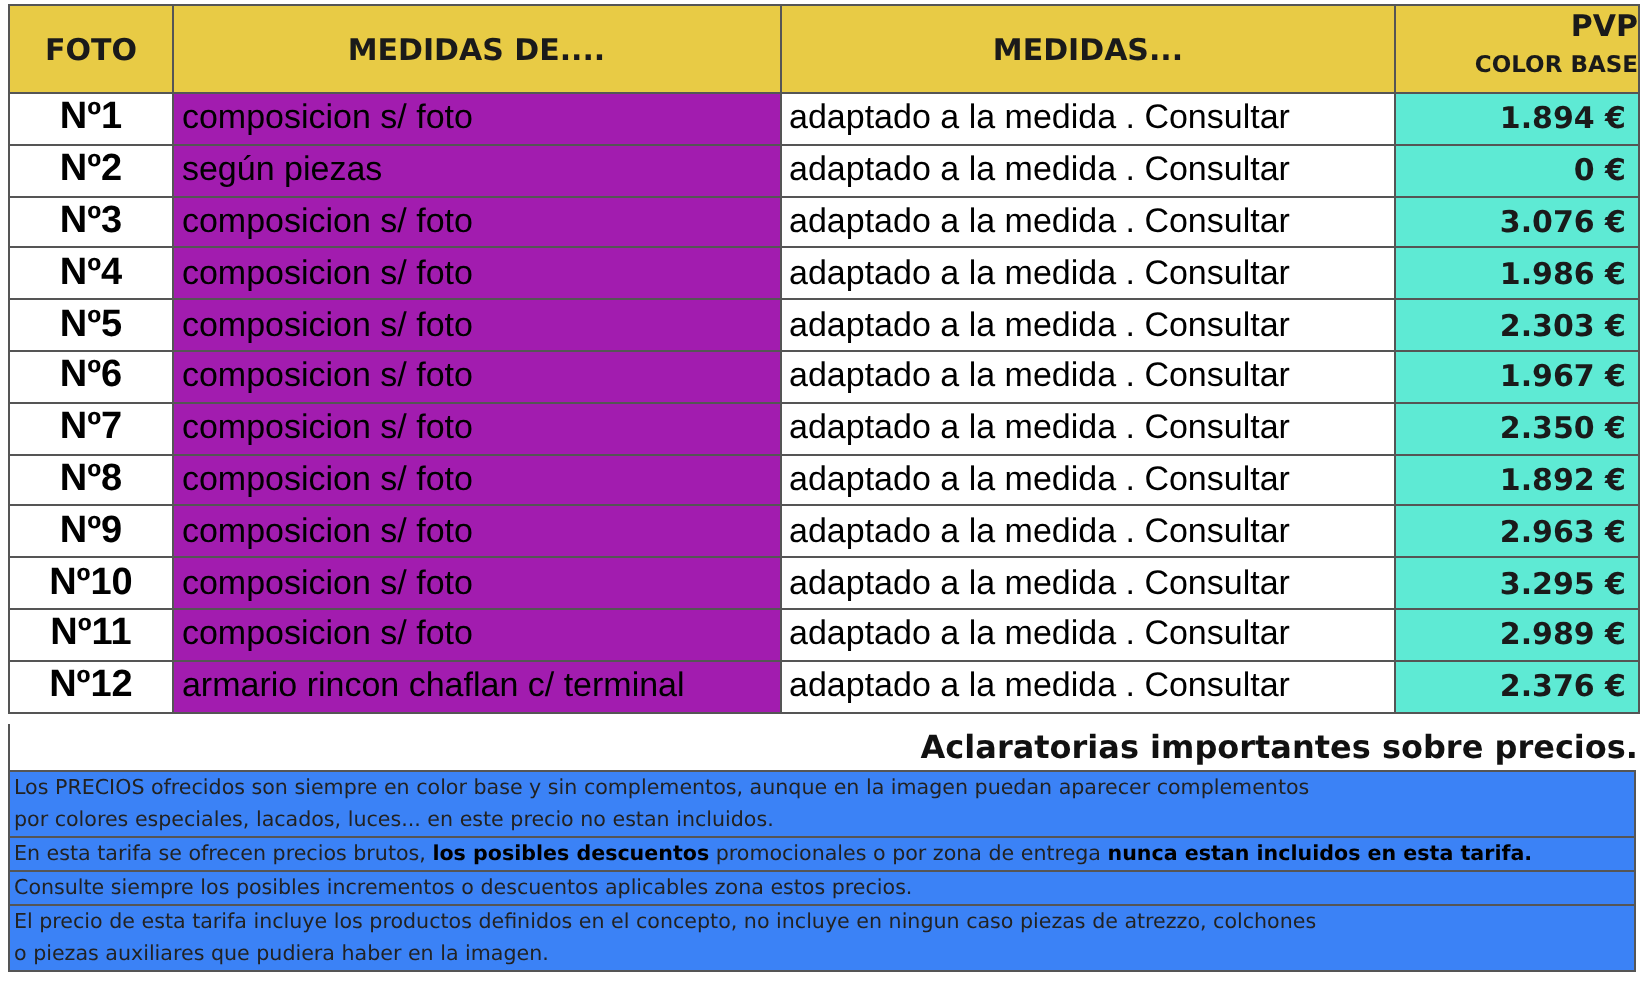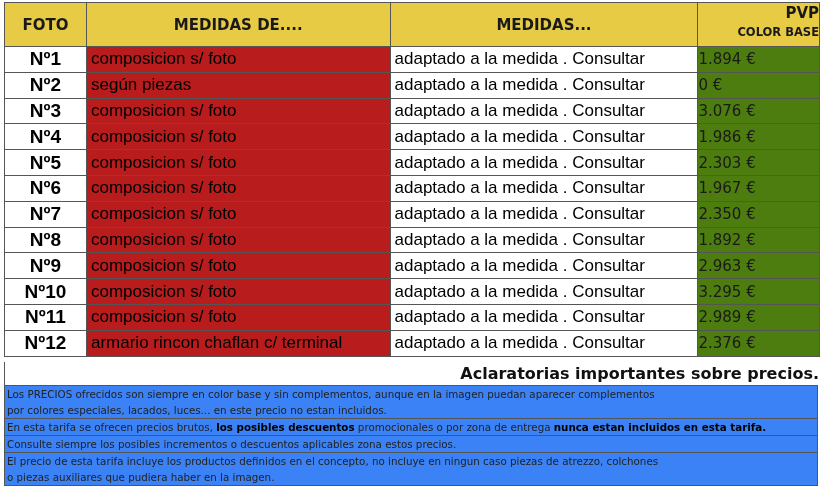--- a/index.html
+++ b/index.html
@@ -30,28 +30,28 @@
     }
     th.h-foto { width: 86px; text-align: center; }
     th.h-precio { width: 309px; text-align: center; }
     th.h-medidas { width: 314px; text-align: center; }
     th.h-pvp { width: 126px; text-align: right; padding-right: 4px; vertical-align: top; line-height: 1; }
     th.h-pvp .pvp1 { display: block; font-size: 15px; margin-top: 3px; }
     th.h-pvp .pvp2 { display: block; font-size: 11.5px; margin-top: 6px; }
 
     table.prices tr.row td { height: 25.8px; font-size: 17px; }
     td.c-foto { text-align: center; font-weight: bold; font-size: 19px !important; background: #fff; }
-    td.c-precio { padding-left: 4px !important; background: #b91c1c; }
+    td.c-precio { padding-left: 4px !important; background: #a21caf; }
     td.c-medidas { padding-left: 4px !important; background: #fff; }
     td.c-pvp {
-      background: #4d7c0f;
-      text-align: left;
+      background: #5eead4;
+      text-align: right;
       padding-right: 6px !important;
       font-family: "DejaVu Sans", sans-serif;
-      font-weight: normal;
+      font-weight: bold;
       font-size: 15px !important;
       color: #1a1a1a;
     }
 
     
     .aclar-title {
       position: absolute; left: 4px; top: 362px; width: 815px; height: 24px;
       border-left: 1px solid #555;
       text-align: right;
       font-family: "DejaVu Sans", sans-serif;

